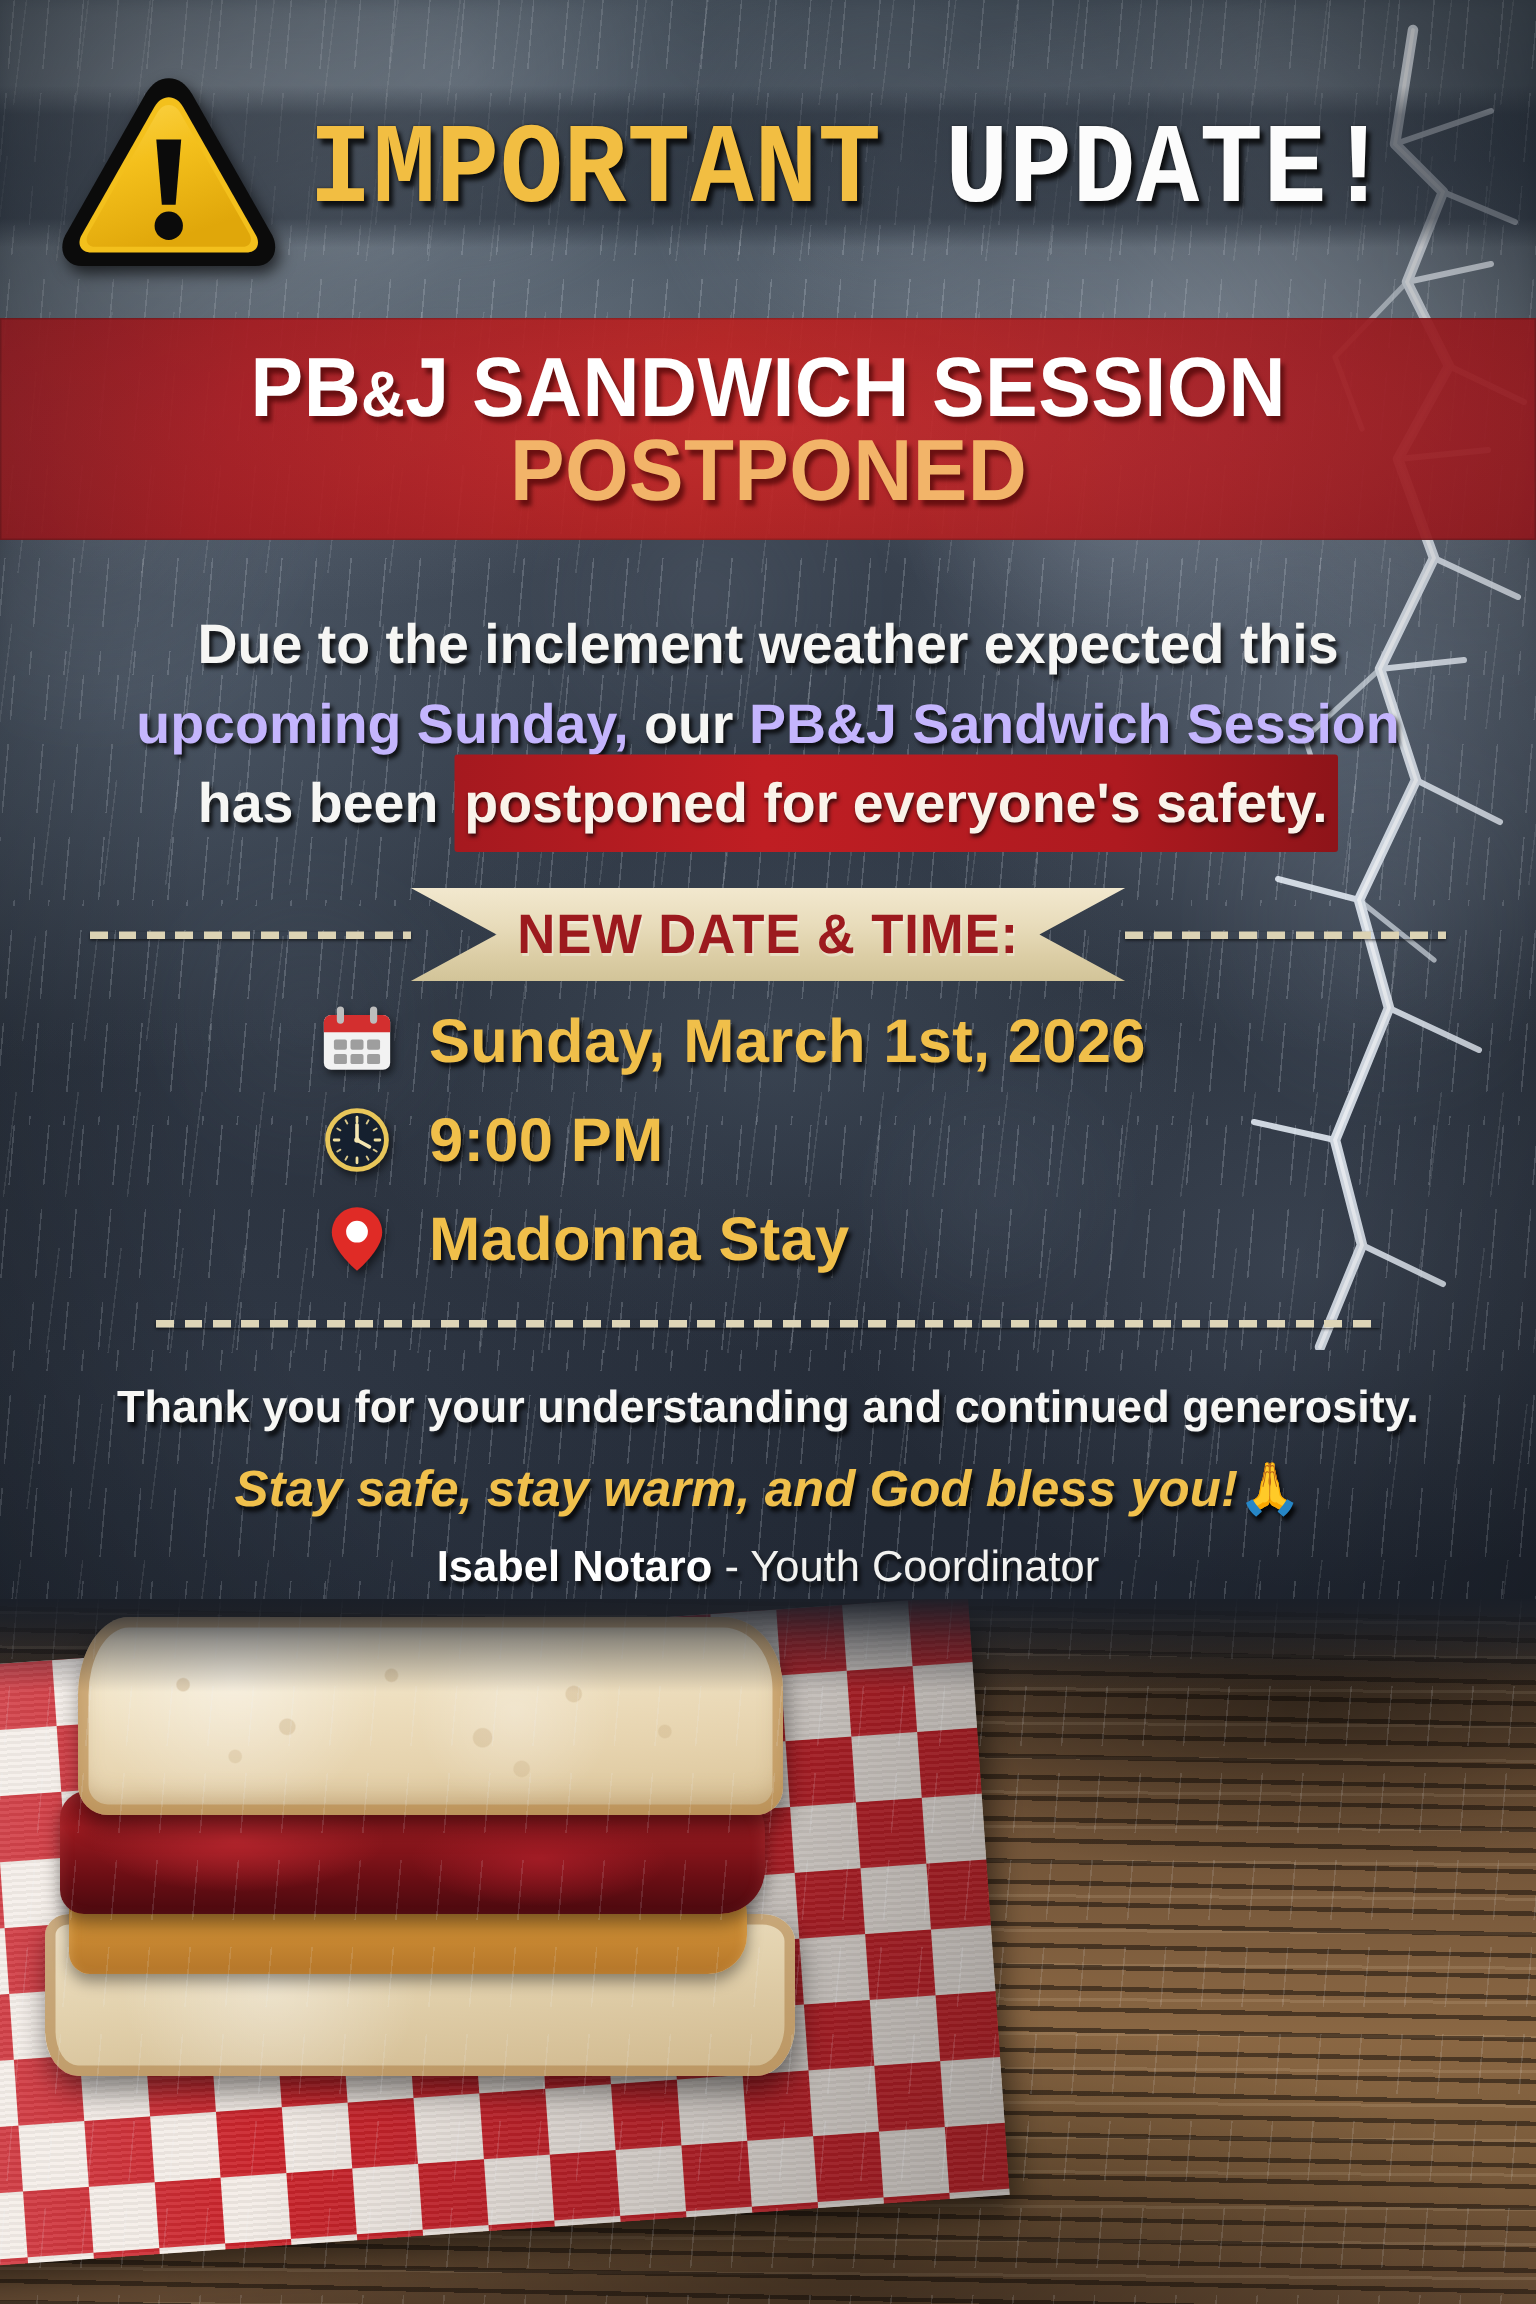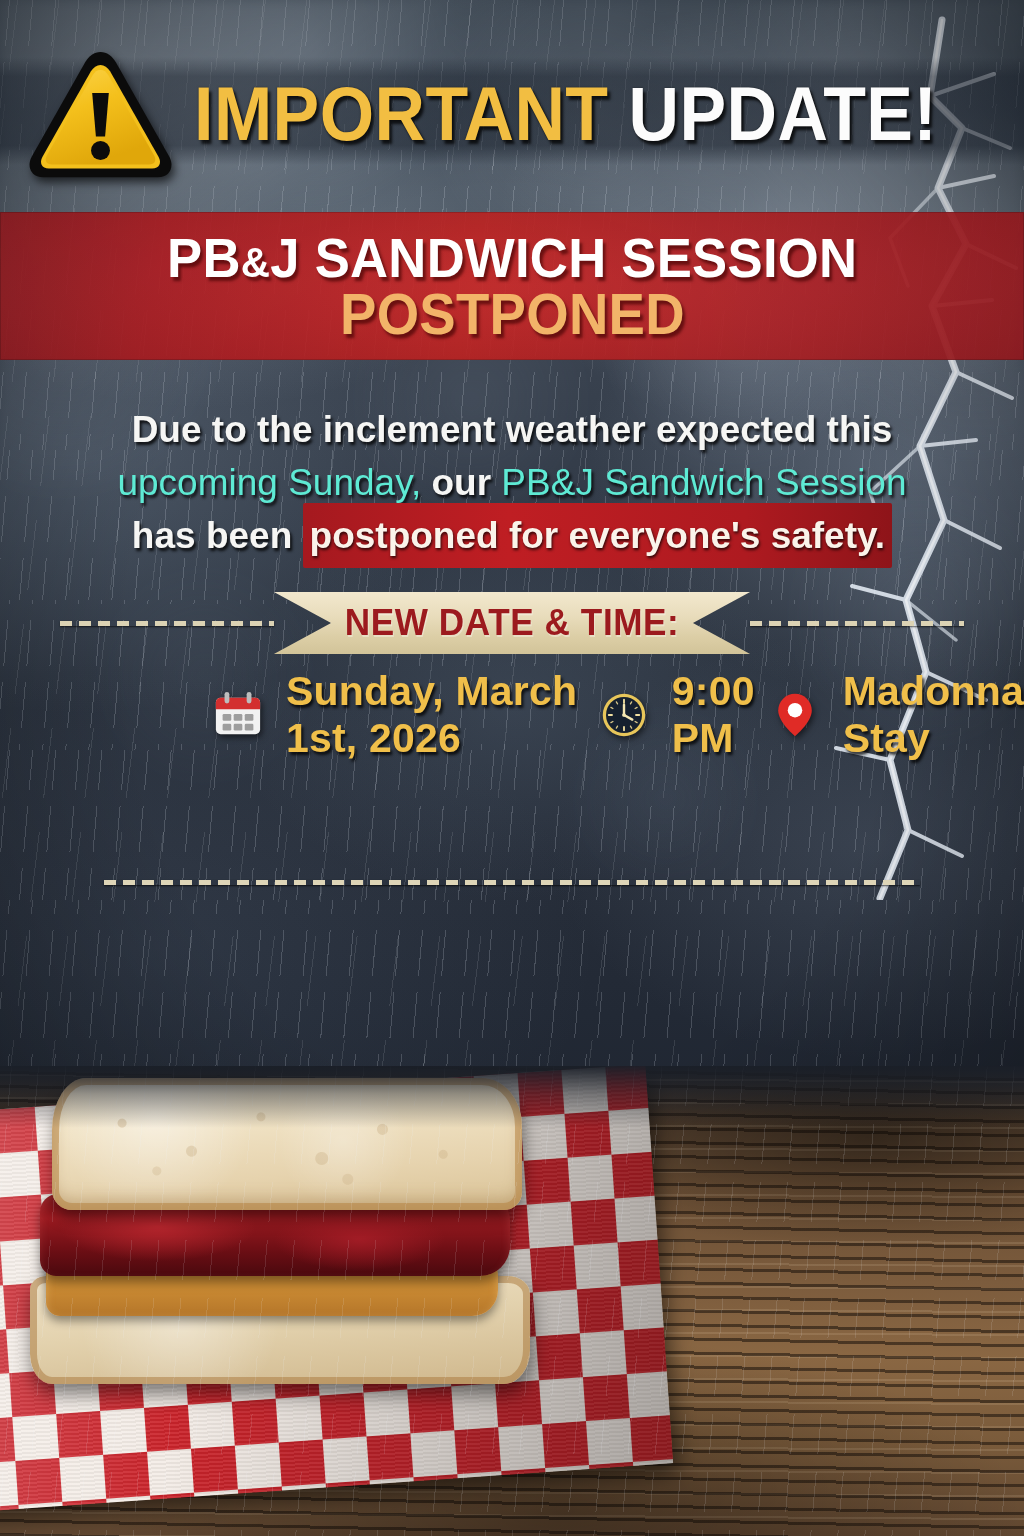--- a/index.html
+++ b/index.html
@@ -60,21 +60,21 @@
     -webkit-mask-image:repeating-linear-gradient(180deg, rgba(0,0,0,1) 0 70px, rgba(0,0,0,0) 70px 104px);
   }
   .lightning{position:absolute;top:0;right:0;width:330px;height:900px;pointer-events:none;}
   .vig{position:absolute;inset:0;pointer-events:none;
     background:radial-gradient(ellipse 78% 62% at 50% 42%, rgba(0,0,0,0) 48%, rgba(0,0,0,.42) 100%);}
 
   
   .headband{position:absolute;left:0;right:0;top:57px;height:108px;
     background:linear-gradient(180deg, rgba(20,27,38,.0) 0%, rgba(20,27,38,.42) 18%, rgba(20,27,38,.48) 82%, rgba(20,27,38,0) 100%);}
   .header{position:absolute;left:0;right:0;top:44px;height:140px;
-    display:flex;align-items:center;justify-content:center;gap:16px;}
+    display:flex;align-items:center;justify-content:center;gap:16px;font-family:Liberation Mono, monospace;}
   .warn-ico{width:155px;height:138px;flex:0 0 auto;margin-top:4px;
     filter:drop-shadow(3px 5px 5px rgba(0,0,0,.65));}
   .htitle{font-size:76px;font-weight:bold;letter-spacing:.5px;line-height:1;
     white-space:nowrap;transform:scaleX(.92);transform-origin:left center;}
   .htitle .gold{color:#F2BE42;text-shadow:3px 4px 3px rgba(0,0,0,.75),0 0 2px rgba(0,0,0,.5);}
   .htitle .wht{color:#FCFCFC;text-shadow:3px 4px 3px rgba(0,0,0,.75),0 0 2px rgba(0,0,0,.5);}
 
   
   .redband{position:absolute;left:0;right:0;top:212px;height:148px;
     background:linear-gradient(100deg,#9F1C22 0%,#BA1B21 16%,#C8201F 46%,#B81D22 78%,#A61B21 100%);
@@ -87,42 +87,42 @@
   .rb1{font-size:56px;font-weight:bold;color:#FFFFFF;letter-spacing:.3px;line-height:1.04;
     text-shadow:3px 4px 3px rgba(60,0,0,.62);transform:scaleX(.94);}
   .rb1 .amp{font-size:43px;}
   .rb2{font-size:58px;font-weight:bold;letter-spacing:.3px;line-height:1.02;margin-top:-3px;
     color:#F2B469;text-shadow:3px 4px 3px rgba(60,0,0,.62);transform:scaleX(.94);}
 
   
   .body{position:absolute;left:50px;right:50px;top:404px;text-align:center;
     font-size:37px;line-height:1.43;color:#F6F6F4;font-weight:600;
     text-shadow:2px 3px 3px rgba(0,0,0,.8);}
-  .body b{font-weight:normal;color:#5eead4;}
+  .body b{font-weight:bold;color:#c4b5fd;}
   .hl{position:relative;display:inline;padding:12px 7px;border-radius:2px;
     background:linear-gradient(90deg,#A5191F 0%,#BF1E23 35%,#AE1A20 75%,#8E1419 100%);
     color:#FAF3EA;box-decoration-break:clone;-webkit-box-decoration-break:clone;
     font-weight:bold;text-shadow:1px 2px 3px rgba(0,0,0,.75);}
 
   
   .ribwrap{position:absolute;left:60px;right:60px;top:592px;height:62px;
     display:flex;align-items:center;justify-content:center;}
   .dash{flex:1;height:5px;
     background-image:repeating-linear-gradient(90deg,#DCD3B4 0 12px, rgba(0,0,0,0) 12px 19px);
     box-shadow:0 1px 2px rgba(0,0,0,.6);}
   .ribbon{position:relative;flex:0 0 auto;height:62px;padding:12px 62px;
     display:flex;align-items:center;justify-content:center;
     background:linear-gradient(180deg,#F2E8CE 0%,#E8DCBB 40%,#DCCEA6 72%,#D2C499 100%);
     clip-path:polygon(0% 0%, 100% 0%, 88% 50%, 100% 100%, 0% 100%, 12% 50%);
     filter:drop-shadow(2px 4px 4px rgba(0,0,0,.62));}
   .ribbon-txt{font-size:37px;font-weight:bold;color:#9C1A1E;letter-spacing:.6px;
     white-space:nowrap;text-shadow:1px 2px 0 rgba(255,255,255,.35);transform:scaleX(.95);}
 
   
-  .details{position:absolute;left:212px;top:668px;display:flex;flex-direction:row;gap:14px;}
+  .details{position:absolute;left:212px;top:668px;display:flex;flex-direction:column;gap:14px;}
   .drow{display:flex;align-items:center;gap:22px;}
   .dico{width:52px;height:52px;flex:0 0 auto;display:flex;align-items:center;justify-content:center;
     filter:drop-shadow(2px 3px 3px rgba(0,0,0,.55));}
   .dtxt{font-size:41px;font-weight:bold;color:#F0BF4A;letter-spacing:.2px;
     text-shadow:2px 3px 3px rgba(0,0,0,.78);}
 
   .divider{position:absolute;left:104px;right:104px;height:5px;
     background-image:repeating-linear-gradient(90deg,#DED5B7 0 12px, rgba(0,0,0,0) 12px 19px);
     box-shadow:0 1px 2px rgba(0,0,0,.65);}
   .div-top{top:880px;}
@@ -336,20 +336,25 @@
           <circle cx="26" cy="20.5" r="8.2" fill="#FFFFFF"></circle>
         </svg>
       </span>
       <span class="dtxt">Madonna Stay</span>
     </div>
 
   </div>
 
   <div class="divider div-top"></div>
 
+  <div class="closing">
+    <div class="thanks">Thank you for your understanding and continued generosity.</div>
+    <div class="bless"><span>Stay safe, stay warm, and God bless you!</span><span class="emo">🙏</span></div>
+    <div class="signoff"><b>Isabel Notaro</b><span> - Youth Coordinator</span></div>
+  </div>
 
   <div class="photo">
     <div class="wood"></div>
     <div class="napkin"></div>
     <div class="sw">
       <div class="slice-bot"></div>
       <div class="pb"></div>
       <div class="jelly"></div>
       <div class="slice-top"></div>
       <div class="crumbs"></div>

